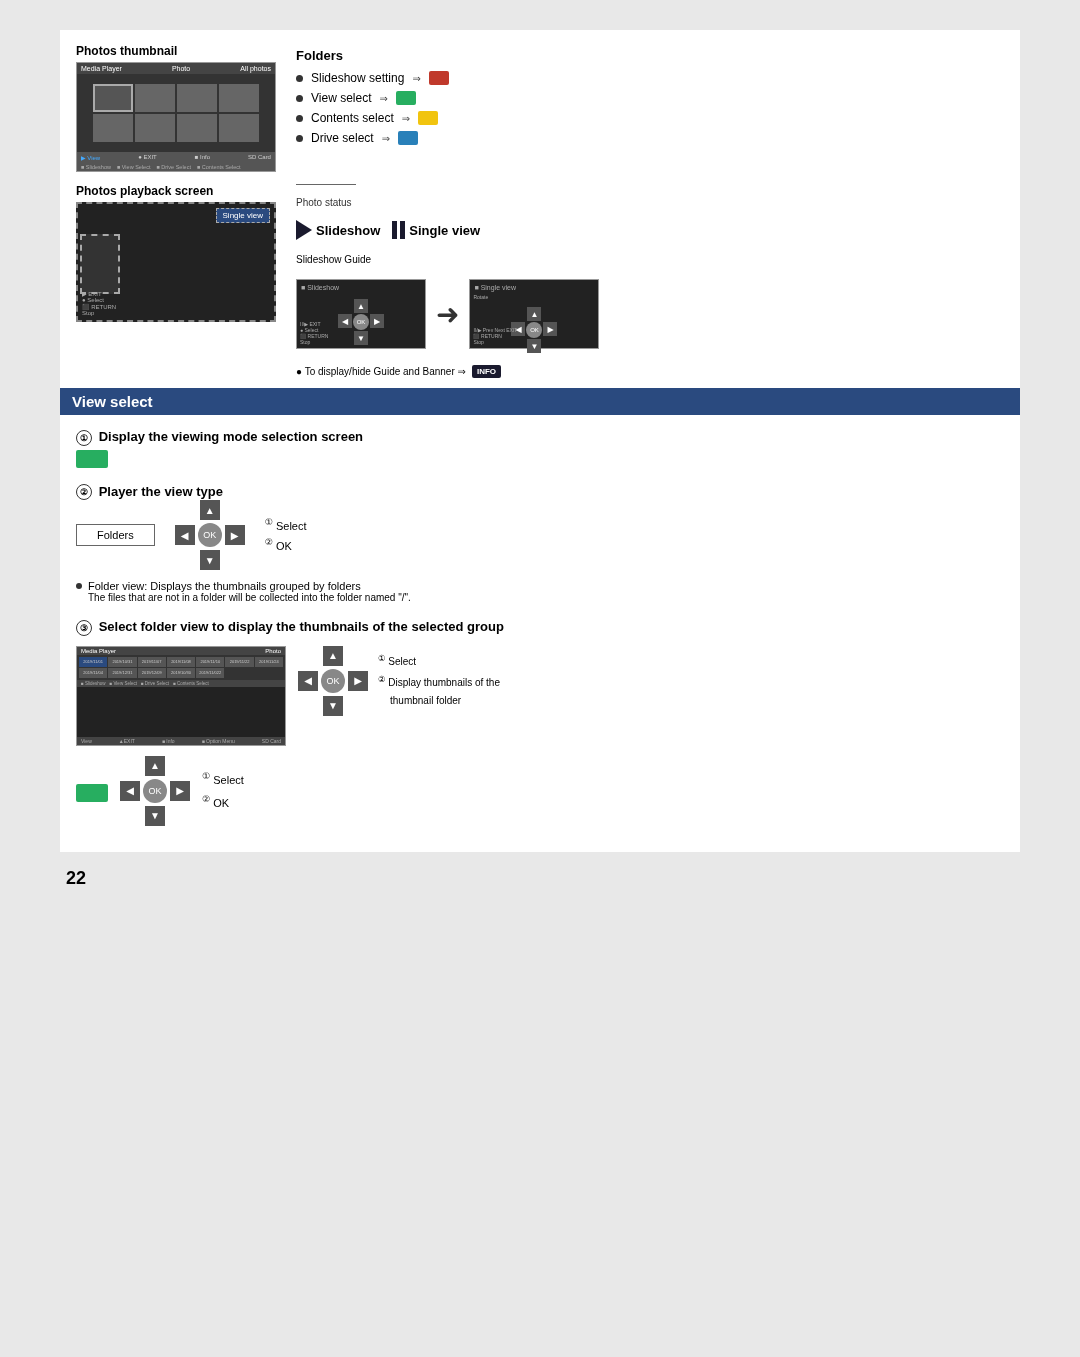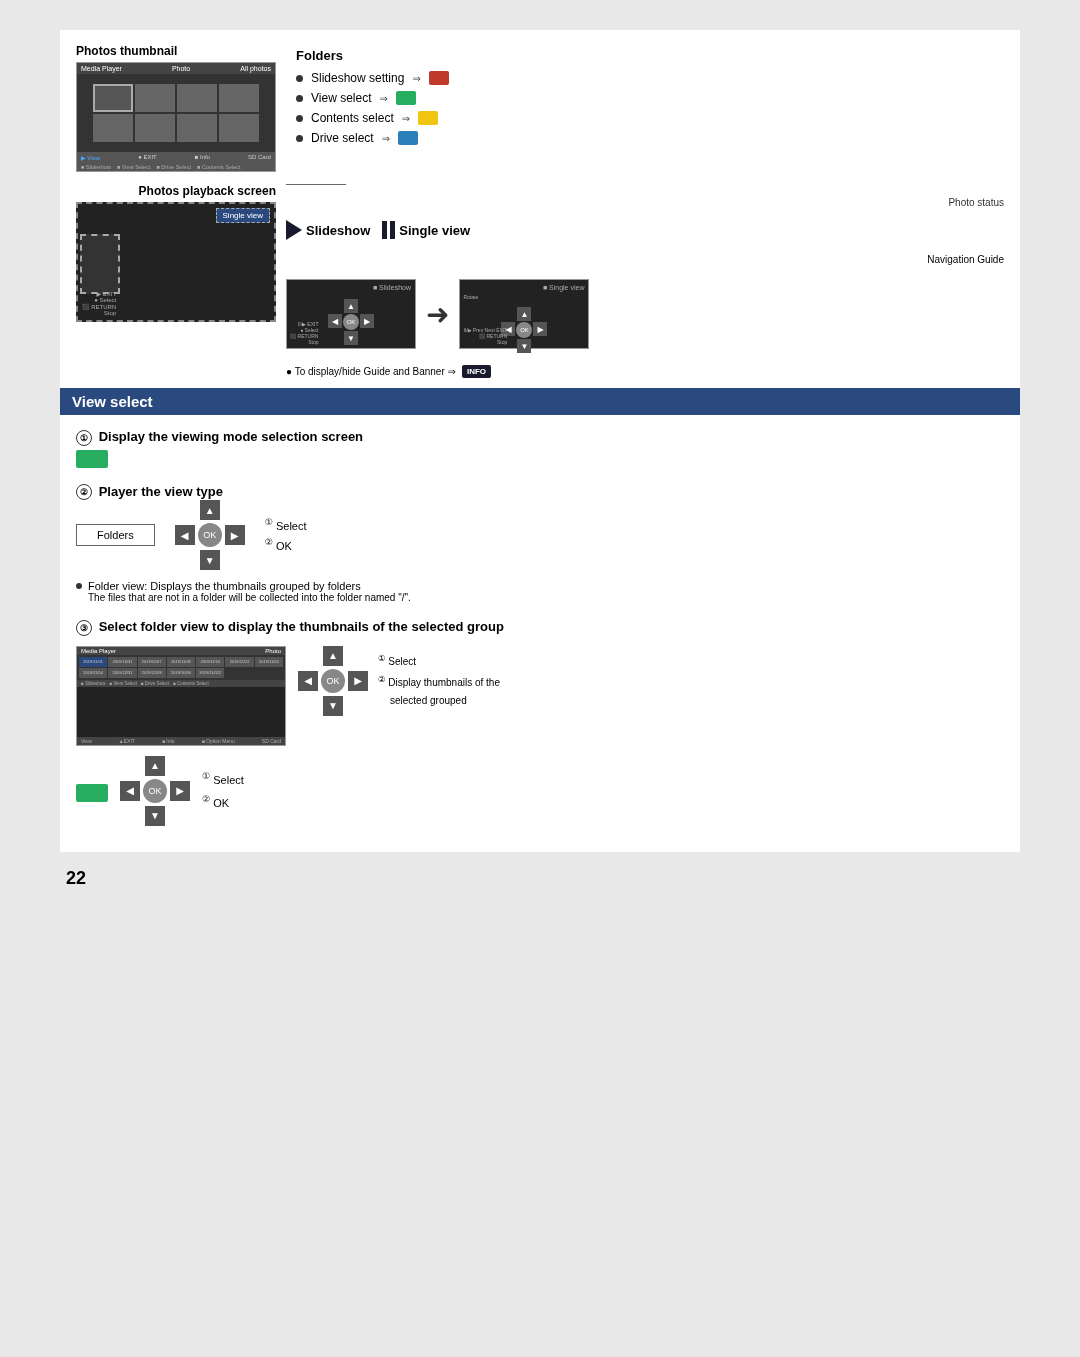--- a/index.html
+++ b/index.html
@@ -137,23 +137,22 @@
     }
     .btn-r { background: #c0392b; }
     .btn-g { background: #27ae60; }
     .btn-y { background: #f1c40f; }
     .btn-b { background: #2980b9; }
 
     
     .playback-row {
       margin-top: 12px;
       display: flex;
-      gap: 10px;
+      gap: 20px;
       align-items: flex-start;
-      text-align: right;
     }
 
     .playback-col {
       flex: 0 0 200px;
     }
 
     .playback-col h3 {
       font-size: 12px;
       font-weight: bold;
       margin-bottom: 4px;
@@ -563,21 +562,21 @@
 
           <div class="single-view-badge">
             <div class="pause-icon">
               <div class="pause-bar"></div>
               <div class="pause-bar"></div>
             </div>
             <span>Single view</span>
           </div>
         </div>
 
-        <div class="nav-guide-label">Navigation Guide</div>
+        <div class="nav-guide-label">Slideshow Guide</div>
         <div class="nav-guide-boxes">
 
           <div class="nav-box">
             <div class="nav-box-title">■ Slideshow</div>
             <div style="display:flex;flex-direction:column;align-items:center;padding-top:6px;gap:1px;">
               <div style="background:#555;width:14px;height:14px;display:flex;align-items:center;justify-content:center;color:#fff;font-size:8px;">▲</div>
               <div style="display:flex;gap:1px;">
                 <div style="background:#555;width:14px;height:14px;display:flex;align-items:center;justify-content:center;color:#fff;font-size:8px;">◀</div>
                 <div style="background:#888;border-radius:50%;width:16px;height:16px;display:flex;align-items:center;justify-content:center;color:#fff;font-size:6px;">OK</div>
                 <div style="background:#555;width:14px;height:14px;display:flex;align-items:center;justify-content:center;color:#fff;font-size:8px;">▶</div>
@@ -719,21 +718,21 @@
               <div style="position:relative;width:70px;height:70px;">
                 <div style="position:absolute;top:0;left:50%;transform:translateX(-50%);background:#555;width:20px;height:20px;display:flex;align-items:center;justify-content:center;color:#fff;font-size:10px;">▲</div>
                 <div style="position:absolute;bottom:0;left:50%;transform:translateX(-50%);background:#555;width:20px;height:20px;display:flex;align-items:center;justify-content:center;color:#fff;font-size:10px;">▼</div>
                 <div style="position:absolute;left:0;top:50%;transform:translateY(-50%);background:#555;width:20px;height:20px;display:flex;align-items:center;justify-content:center;color:#fff;font-size:10px;">◀</div>
                 <div style="position:absolute;right:0;top:50%;transform:translateY(-50%);background:#555;width:20px;height:20px;display:flex;align-items:center;justify-content:center;color:#fff;font-size:10px;">▶</div>
                 <div style="position:absolute;top:50%;left:50%;transform:translate(-50%,-50%);background:#888;border-radius:50%;width:24px;height:24px;display:flex;align-items:center;justify-content:center;color:#fff;font-size:9px;">OK</div>
               </div>
               <div style="font-size:10px;line-height:1.8;">
                 <div><sup>①</sup> <span>Select</span></div>
                 <div><sup>②</sup> <span>Display thumbnails of the</span></div>
-                <div style="padding-left:12px;"><span>selected grouped</span></div>
+                <div style="padding-left:12px;"><span>thumbnail folder</span></div>
               </div>
             </div>
           </div>
         </div>
 
 
         <div class="bottom-dpad-section">
           <div class="green-btn"></div>
           <div style="position:relative;width:70px;height:70px;">
             <div style="position:absolute;top:0;left:50%;transform:translateX(-50%);background:#555;width:20px;height:20px;display:flex;align-items:center;justify-content:center;color:#fff;font-size:10px;">▲</div>

